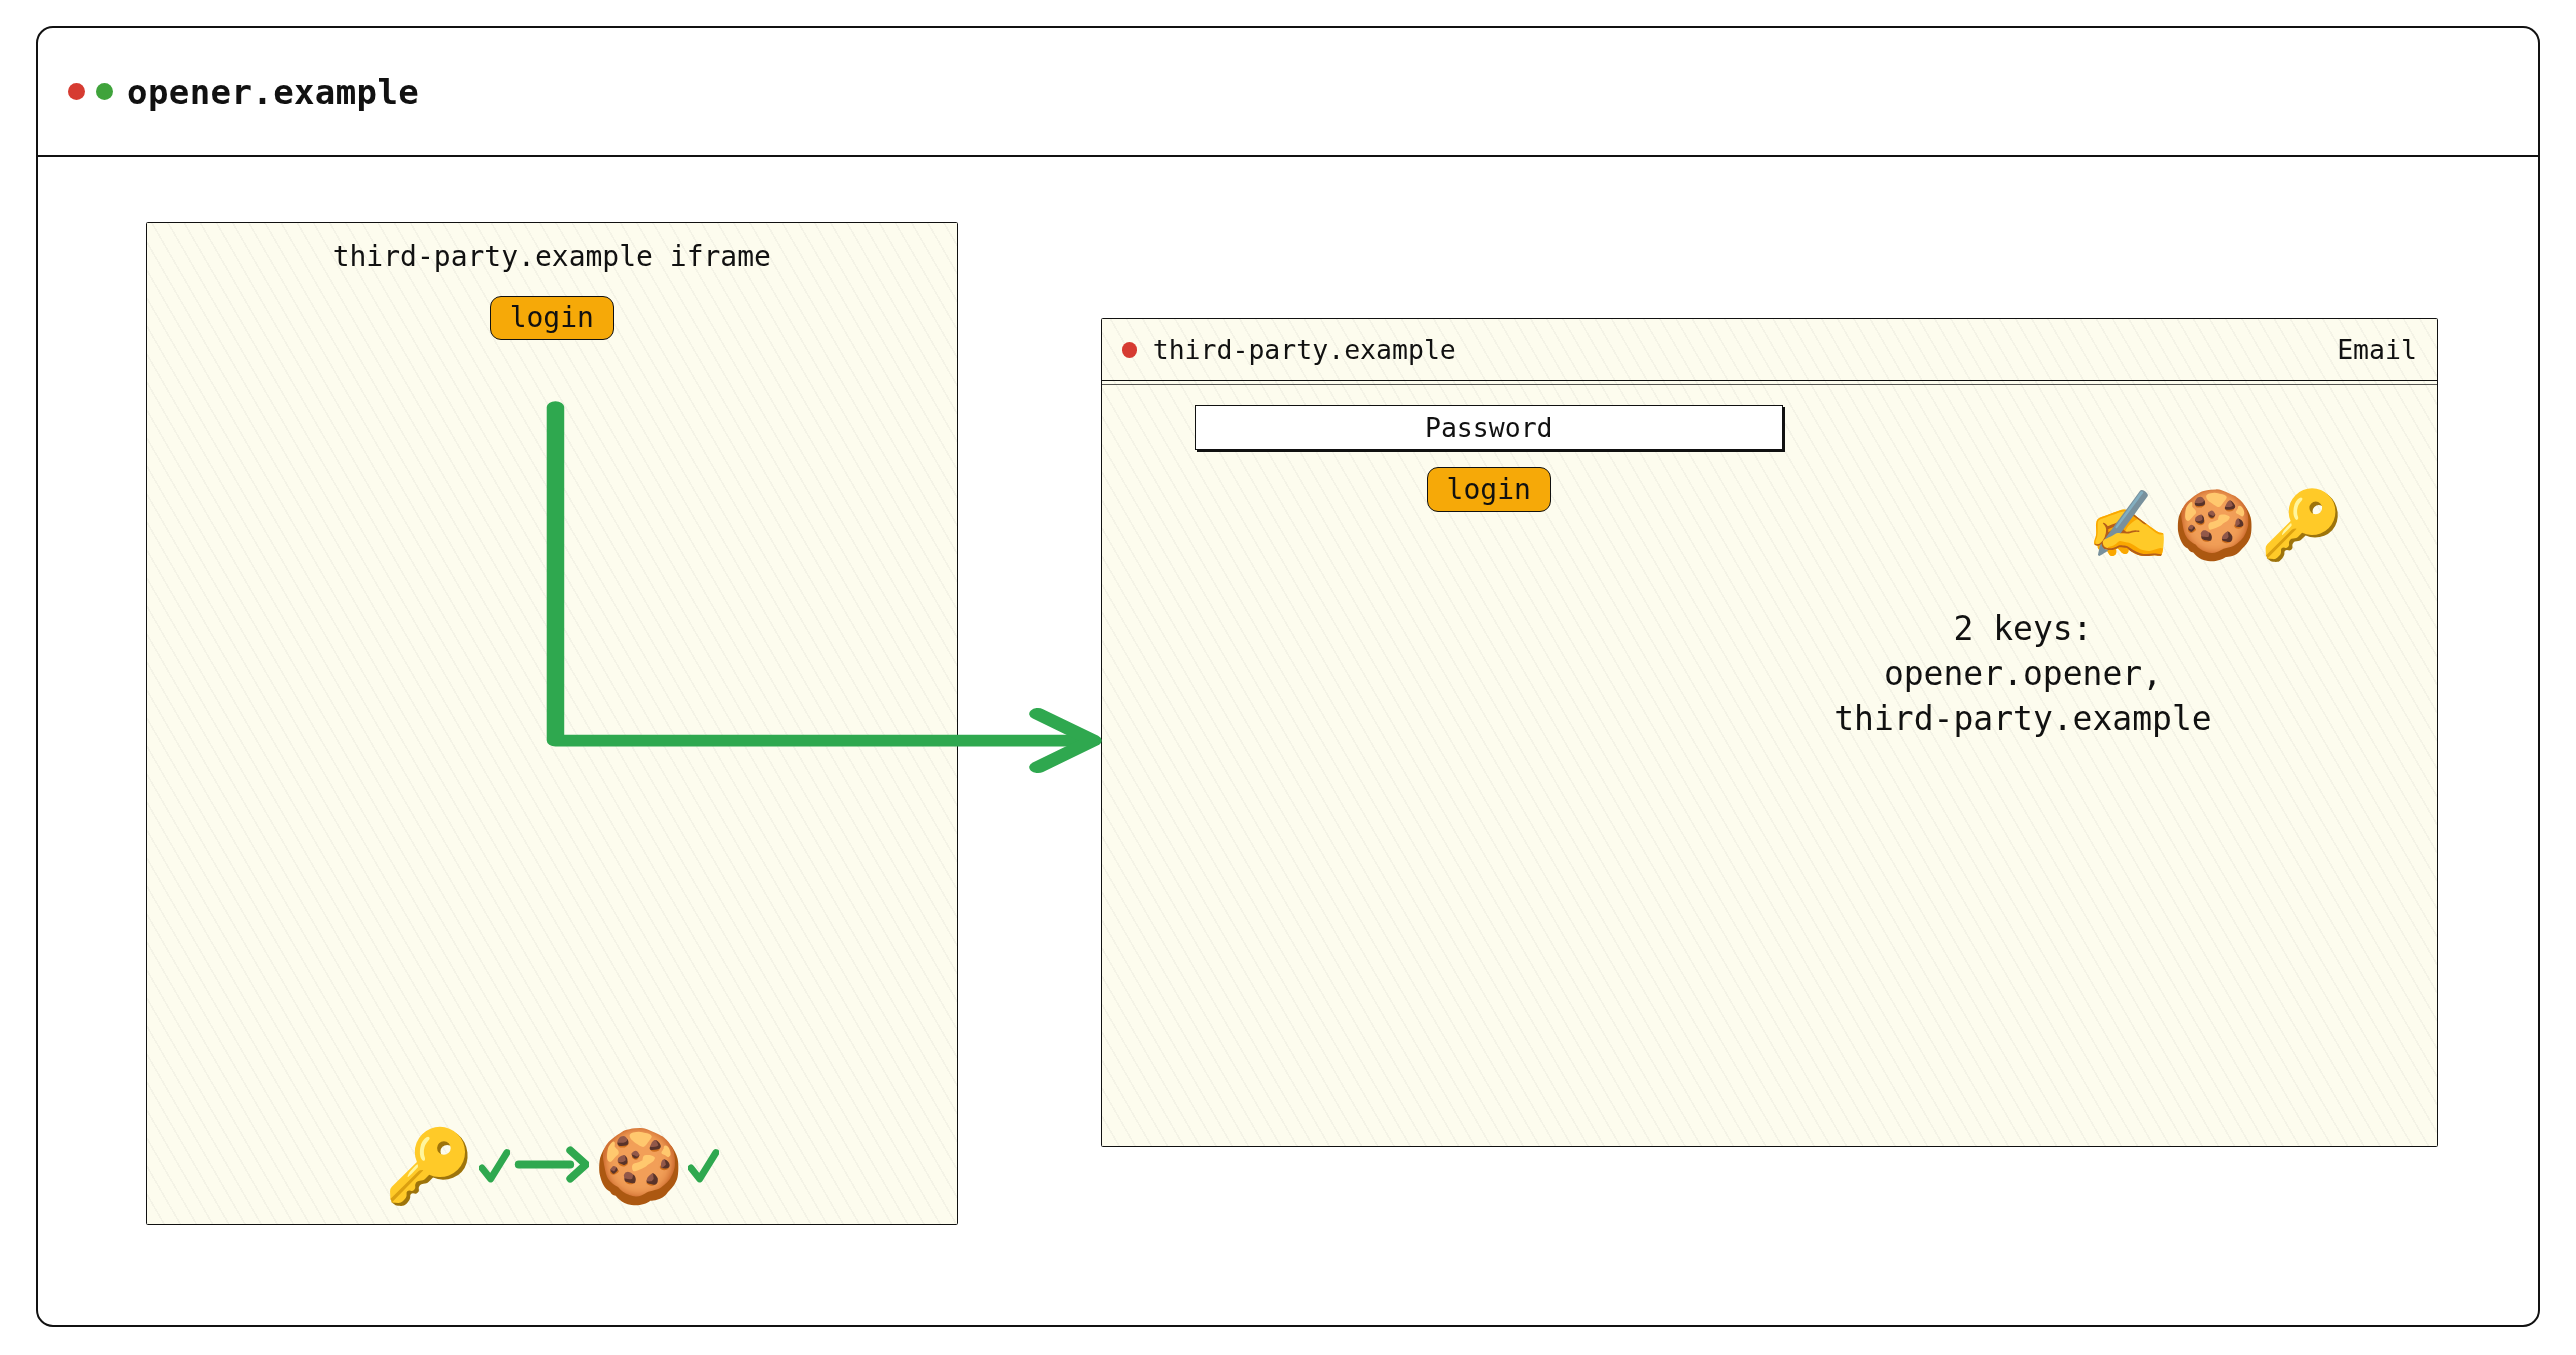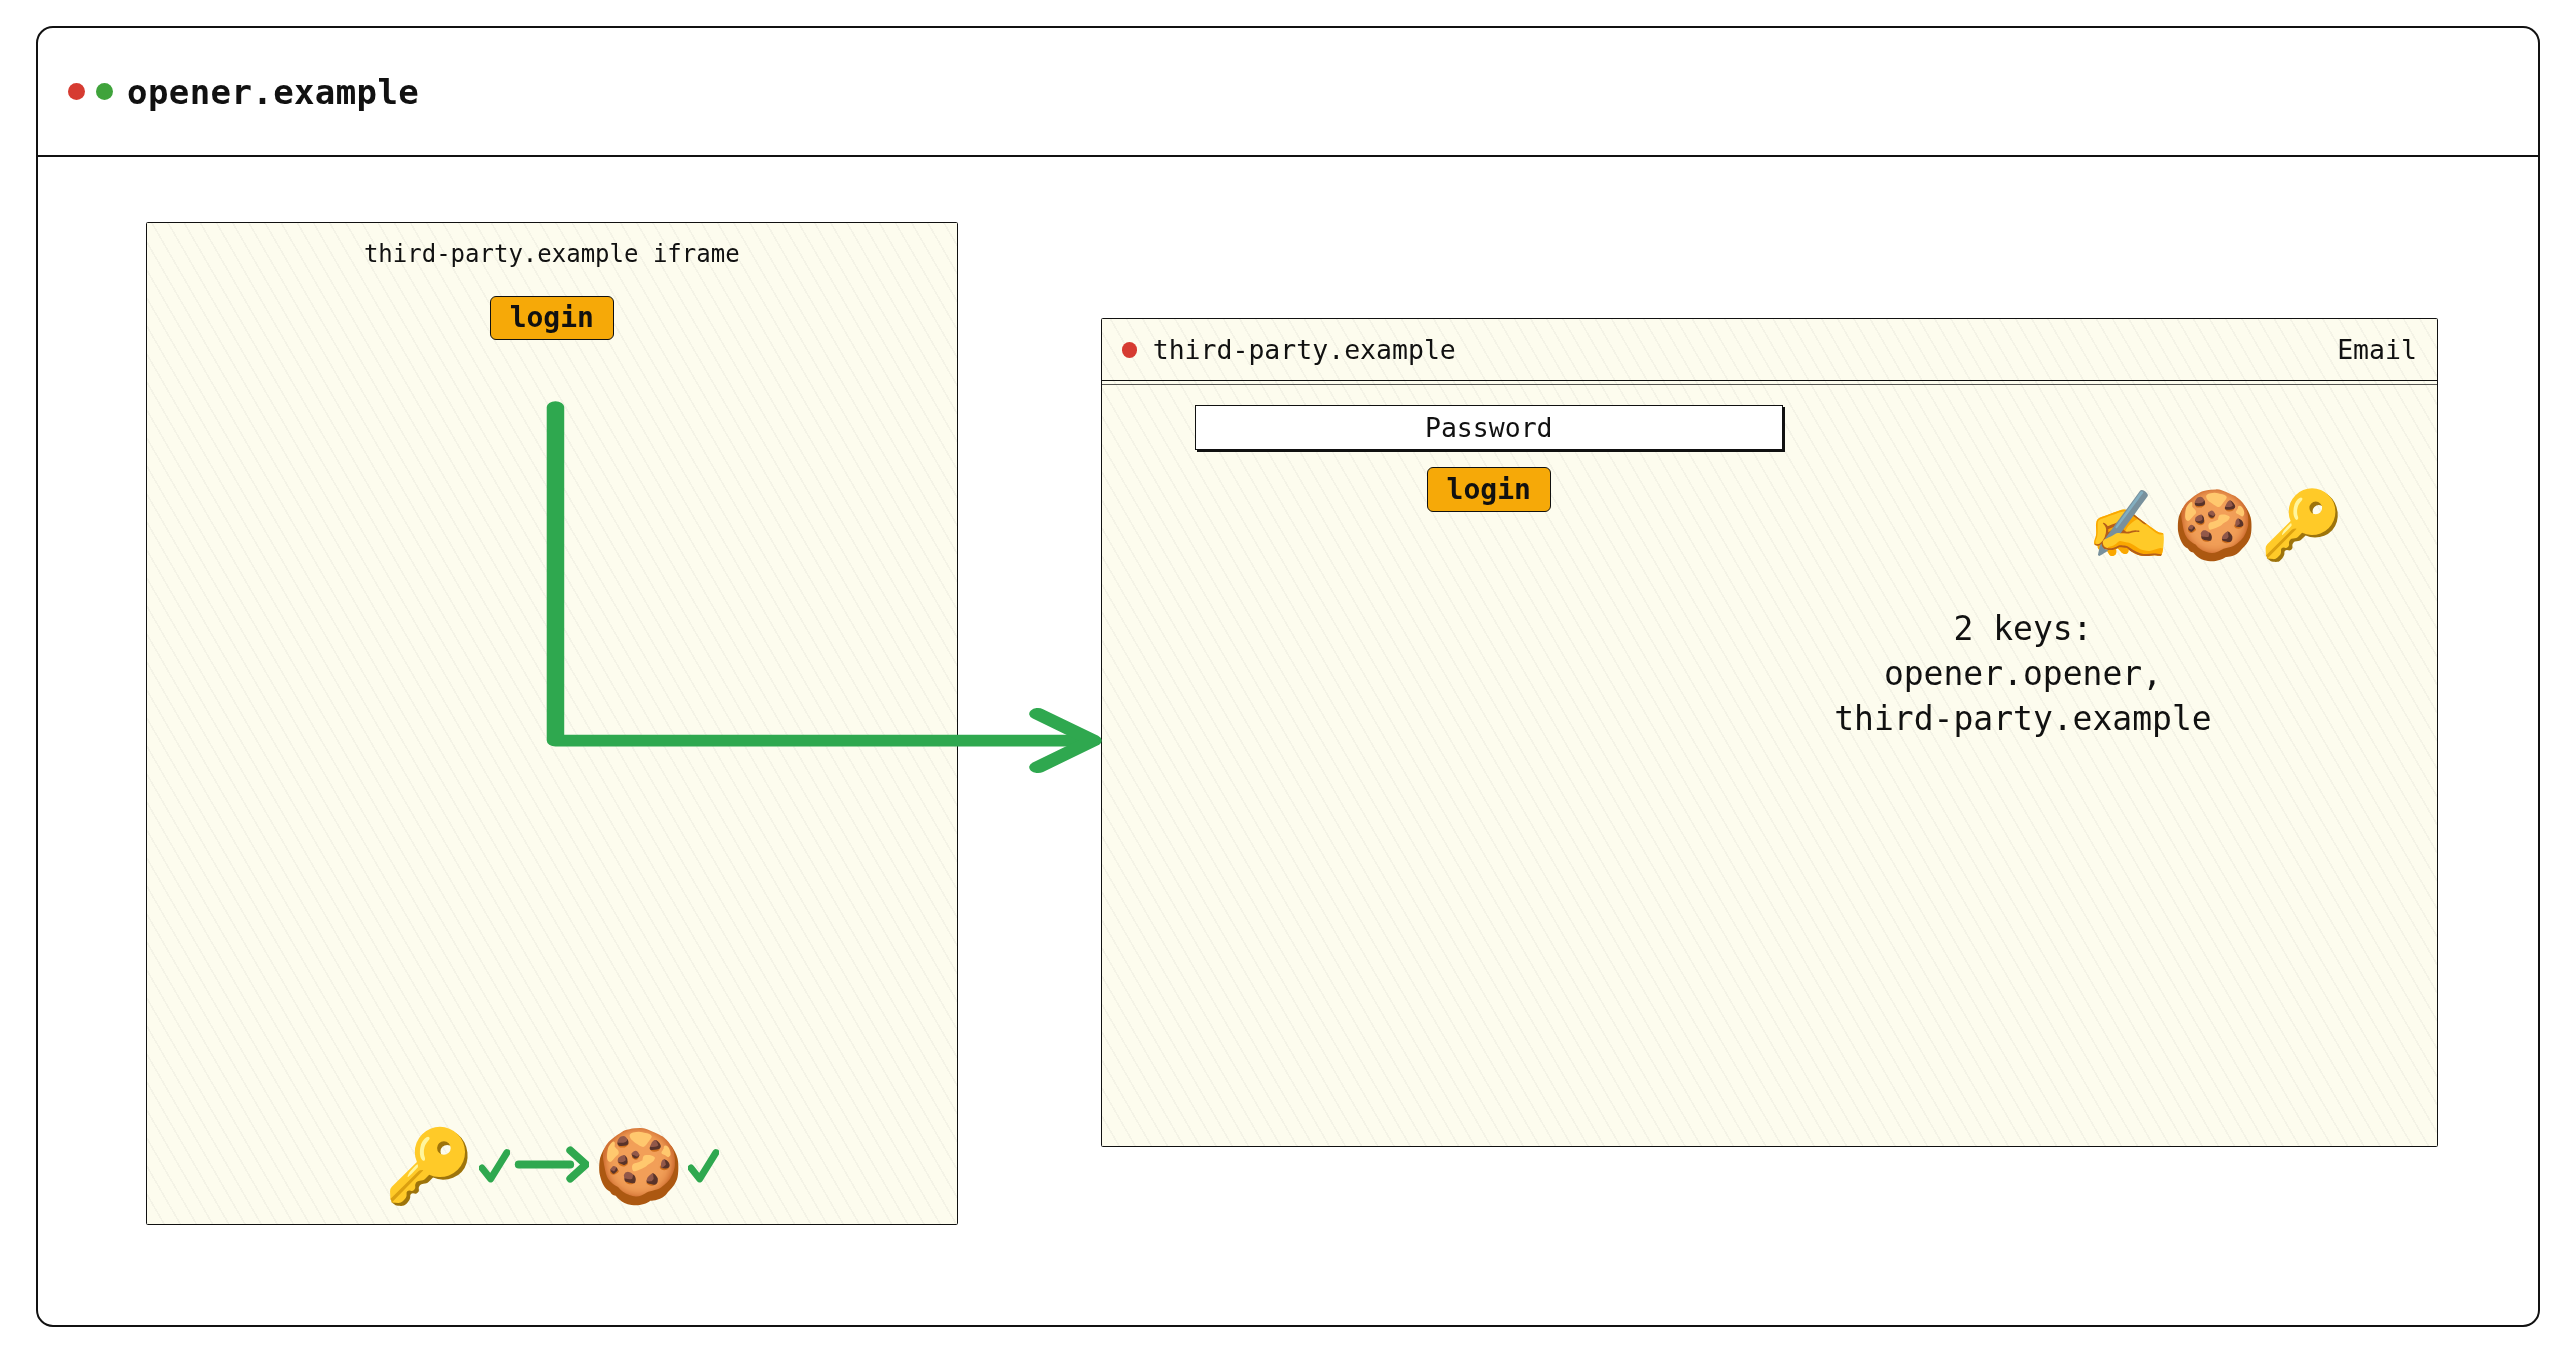--- a/index.html
+++ b/index.html
@@ -60,34 +60,34 @@
 
   
   .iframe-box {
     left: 4.3%;
     top: 5.5%;
     width: 32.5%;
     height: 86%;
   }
   .iframe-title {
     text-align: center;
-    font-size: 24px;
+    font-size: 28px;
     font-weight: 500;
     margin-top: 17px;
     color: #111;
   }
   .login-btn {
     display: inline-block;
     background: #f6a908;
     border: 1.8px solid #111;
-    border-radius: 6px;
+    border-radius: 11px;
     padding: 4.7px 19px;
     font-size: 28px;
     font-family: inherit;
-    font-weight: 700;
+    font-weight: 400;
     color: #111;
     cursor: pointer;
   }
   .iframe-login-wrap {
     position: absolute;
     top: 73px;
     left: 0;
     width: 100%;
     text-align: center;
   }

